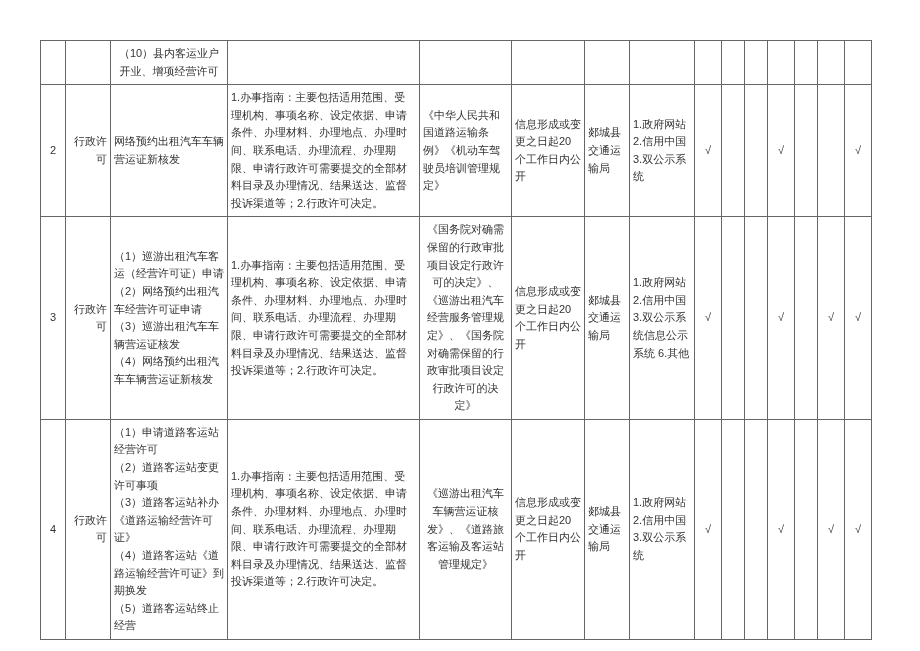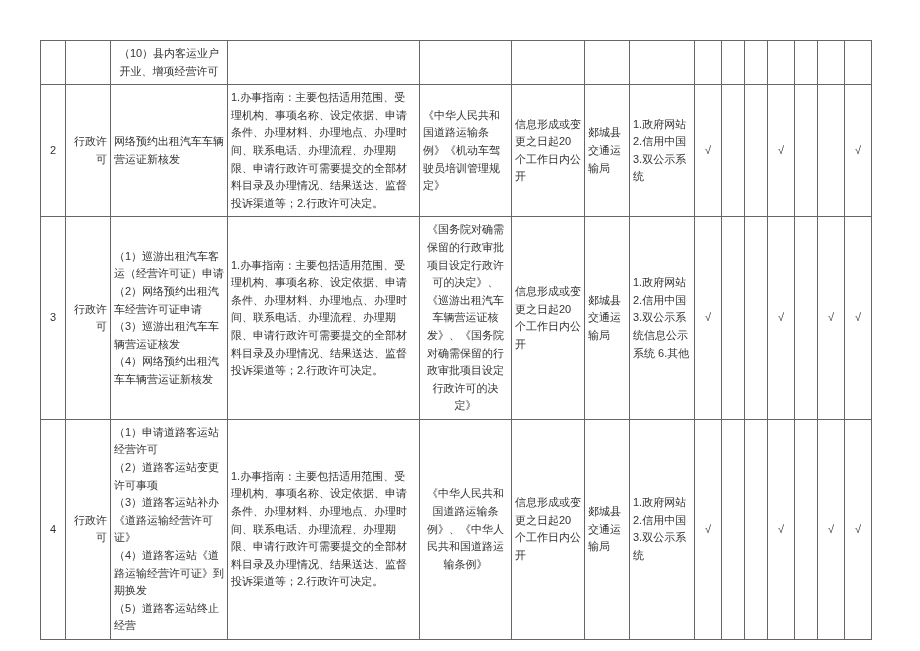--- a/index.html
+++ b/index.html
@@ -58,42 +58,42 @@
       <td class="c-chk">√</td>
     </tr>
     <tr>
       <td class="c-num">3</td>
       <td class="c-type">行政许可</td>
       <td class="c-items" style="white-space:pre-line">（1）巡游出租汽车客运（经营许可证）申请
 （2）网络预约出租汽车经营许可证申请
 （3）巡游出租汽车车辆营运证核发
 （4）网络预约出租汽车车辆营运证新核发</td>
       <td class="c-guide">1.办事指南：主要包括适用范围、受理机构、事项名称、设定依据、申请条件、办理材料、办理地点、办理时间、联系电话、办理流程、办理期限、申请行政许可需要提交的全部材料目录及办理情况、结果送达、监督投诉渠道等；2.行政许可决定。</td>
-      <td class="c-law" style="text-align:center">《国务院对确需保留的行政审批项目设定行政许可的决定》、《巡游出租汽车车辆营运证核发》、《国务院对确需保留的行政审批项目设定行政许可的决定》</td>
+      <td class="c-law" style="text-align:center">《国务院对确需保留的行政审批项目设定行政许可的决定》、《巡游出租汽车经营服务管理规定》、《国务院对确需保留的行政审批项目设定行政许可的决定》</td>
       <td class="c-time">信息形成或变更之日起20个工作日内公开</td>
       <td class="c-org">郯城县交通运输局</td>
       <td class="c-chan">1.政府网站 2.信用中国 3.双公示系统信息公示系统 6.其他</td>
       <td class="c-chk">√</td>
       <td class="c-chk2"></td>
       <td class="c-chk2"></td>
       <td class="c-chk">√</td>
       <td class="c-chk2"></td>
       <td class="c-chk">√</td>
       <td class="c-chk">√</td>
     </tr>
     <tr>
       <td class="c-num">4</td>
       <td class="c-type">行政许可</td>
       <td class="c-items" style="white-space:pre-line">（1）申请道路客运站经营许可
 （2）道路客运站变更许可事项
 （3）道路客运站补办《道路运输经营许可证》
 （4）道路客运站《道路运输经营许可证》到期换发
 （5）道路客运站终止经营</td>
       <td class="c-guide">1.办事指南：主要包括适用范围、受理机构、事项名称、设定依据、申请条件、办理材料、办理地点、办理时间、联系电话、办理流程、办理期限、申请行政许可需要提交的全部材料目录及办理情况、结果送达、监督投诉渠道等；2.行政许可决定。</td>
-      <td class="c-law" style="text-align:center">《中华人民共和国道路运输条例》、《中华人民共和国道路运输条例》</td>
+      <td class="c-law" style="text-align:center">《巡游出租汽车车辆营运证核发》、《道路旅客运输及客运站管理规定》</td>
       <td class="c-time">信息形成或变更之日起20个工作日内公开</td>
       <td class="c-org">郯城县交通运输局</td>
       <td class="c-chan">1.政府网站 2.信用中国 3.双公示系统</td>
       <td class="c-chk">√</td>
       <td class="c-chk2"></td>
       <td class="c-chk2"></td>
       <td class="c-chk">√</td>
       <td class="c-chk2"></td>
       <td class="c-chk">√</td>
       <td class="c-chk">√</td>

